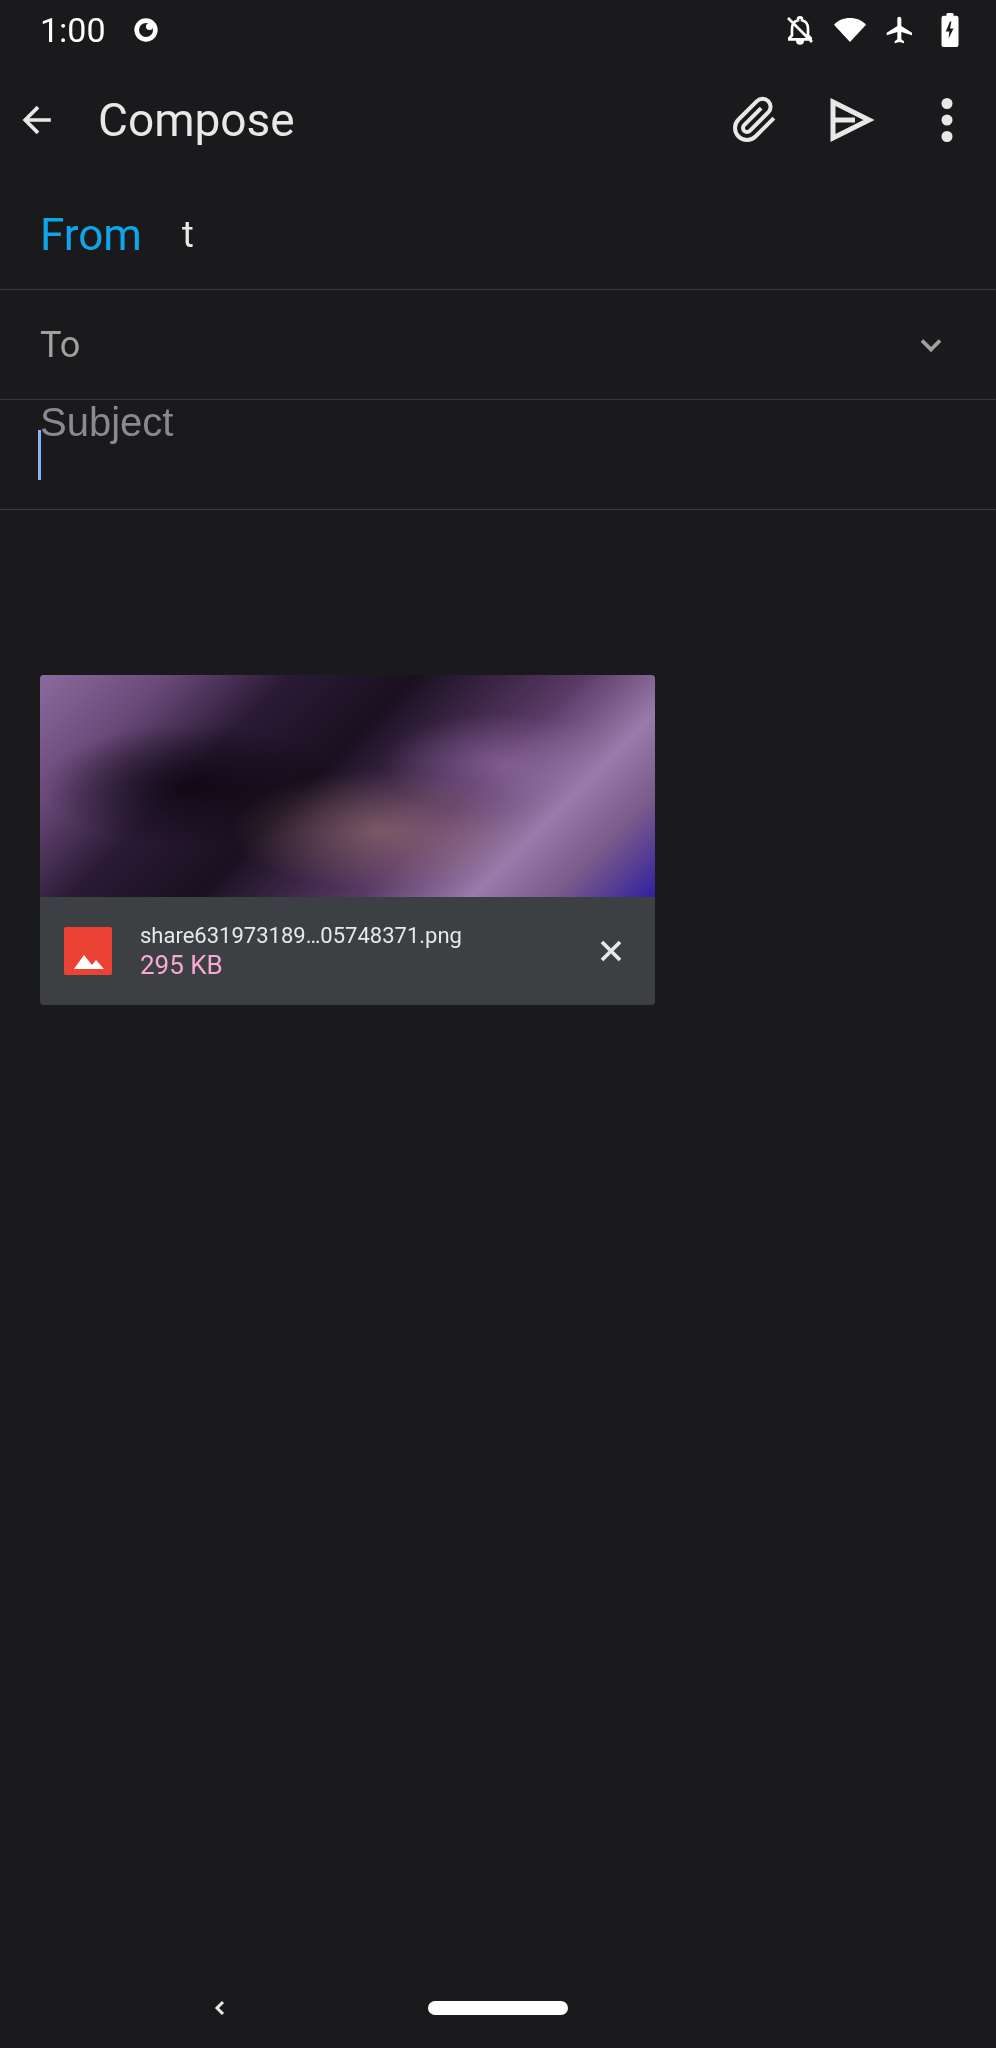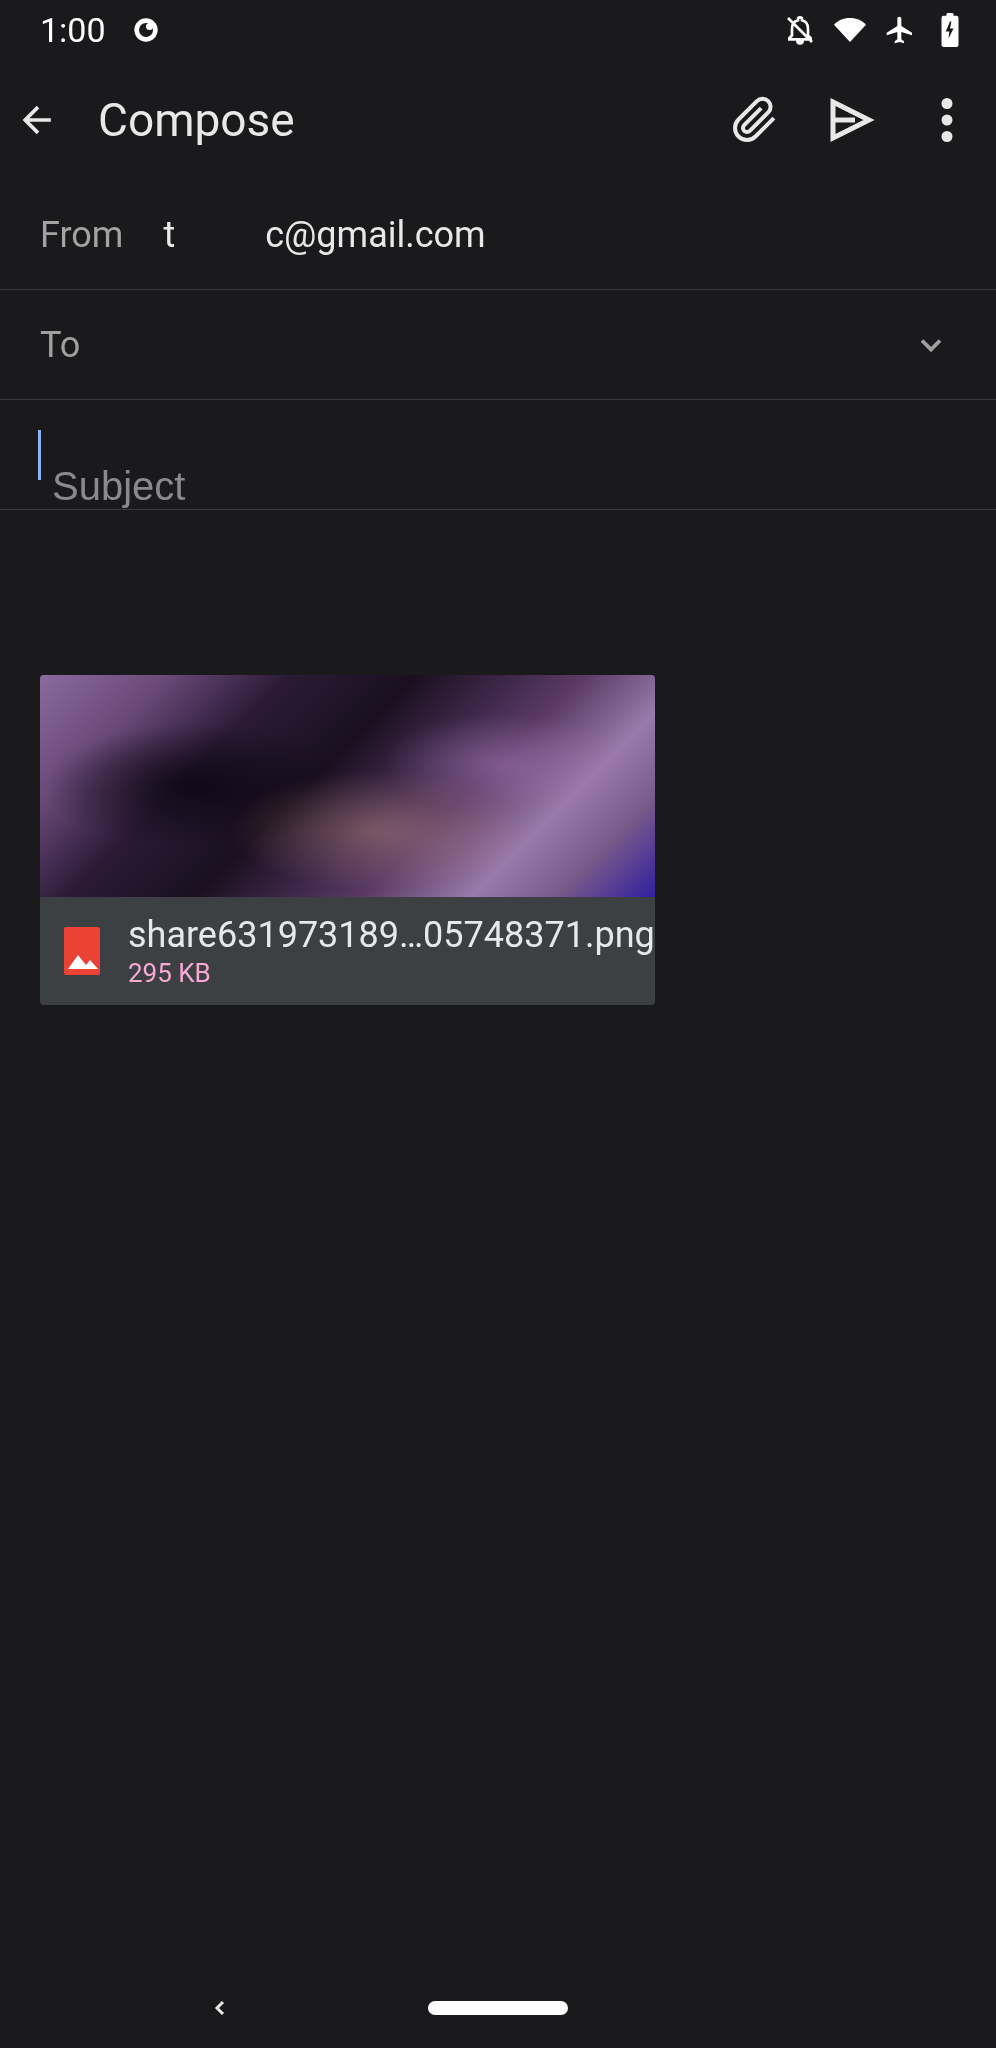--- a/index.html
+++ b/index.html
@@ -83,22 +83,22 @@
     
     .from-row {
       height: 110px;
       display: flex;
       align-items: center;
       padding: 0 40px;
       border-bottom: 1px solid #3a3a3d;
       gap: 40px;
     }
     .from-label {
-      color: #a3a3a3;
-      font-size: 36px;
+      color: #0ea5e9;
+      font-size: 44px;
       text-align: right;
     }
     .from-value {
       display: flex;
       align-items: center;
       gap: 0px;
       font-size: 36px;
       color: #e8e8e8;
     }
     .from-value .gap {
@@ -123,22 +123,22 @@
       height: 50px;
       display: flex;
       align-items: center;
       justify-content: center;
       color: #a0a0a0;
     }
     
     .subject-row {
       height: 110px;
       display: flex;
-      align-items: flex-end;
-      padding: 0 52px;
+      align-items: flex-start;
+      padding: 0 40px;
       border-bottom: 1px solid #3a3a3d;
       position: relative;
     }
     .subject-input {
       width: 100%;
       background: transparent;
       border: none;
       outline: none;
       font-size: 40px;
       color: #e8e8e8;
@@ -207,21 +207,21 @@
       padding-bottom: 6px;
     }
     .attachment-details {
       flex: 1;
       display: flex;
       flex-direction: column;
       gap: 2px;
     }
     .attachment-name {
       color: #e8e8e8;
-      font-size: 36px;
+      font-size: 22px;
       white-space: nowrap;
       overflow: hidden;
     }
     .attachment-size {
       color: #f9a8d4;
       font-size: 26px;
     }
     .attachment-remove {
       width: 40px;
       height: 40px;
@@ -324,21 +324,20 @@
         </svg>
     </div>
   </div>
 </div>
 
 <div class="from-row">
   <span class="from-label">From</span>
   <span class="from-value">
     <span>t</span>
     <span class="gap"></span>
-    <span>c@gmail.com</span>
   </span>
 </div>
 
 <div class="to-row">
   <span class="to-label">To</span>
   <div class="expand-button">
     <svg width="36" height="36" viewBox="0 0 24 24" fill="none" stroke="#a0a0a0" stroke-width="2.5">
         <path d="M6 9l6 6 6-6"></path>
       </svg>
   </div>

